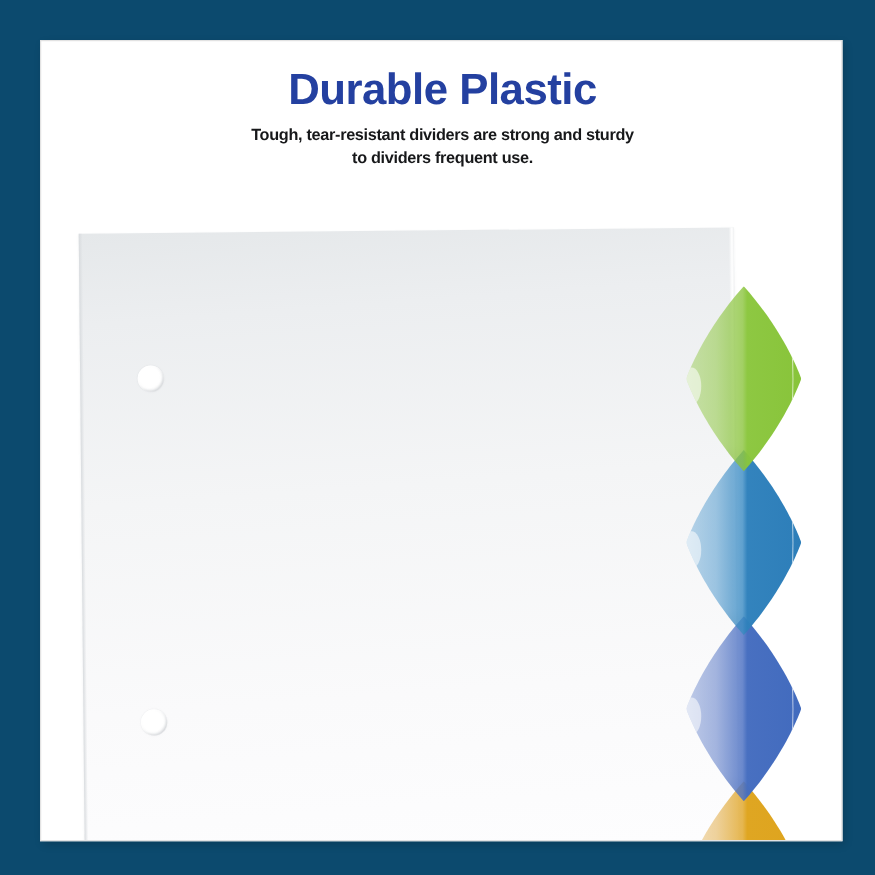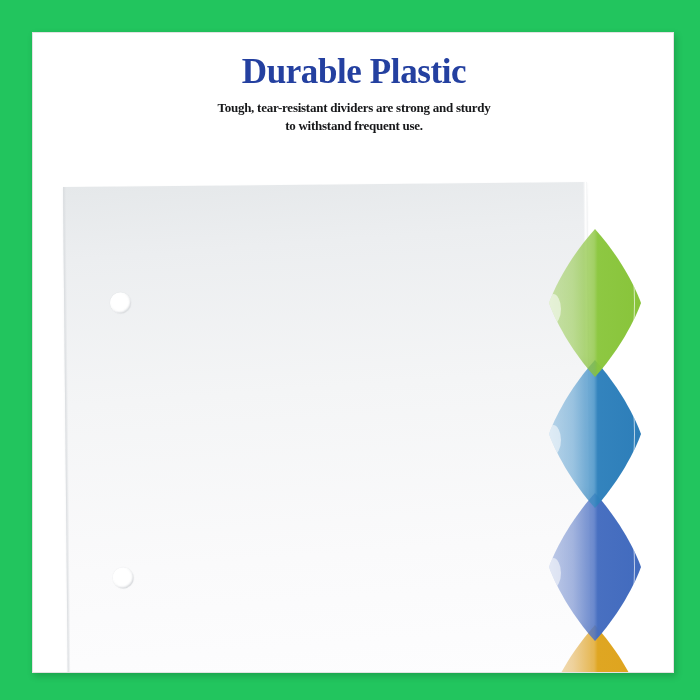--- a/index.html
+++ b/index.html
@@ -7,22 +7,21 @@
   html,body{
     width:700px; height:700px;
     background:#ffffff;
     font-family:"Liberation Sans", sans-serif;
     overflow:hidden;
   }
 
   #stage{
     position:relative;
     width:700px; height:700px;
-    background:#22c55e;
-    font-family:Liberation Serif, serif;
+    background:#0c4a6e;
   }
 
   
   .card{
     position:absolute;
     left:32px; top:32px;
     width:642px; height:641px;
     background:#ffffff;
     border:1px solid #e2e2e2;
     box-shadow:2px 3px 7px rgba(0,0,0,0.18);
@@ -202,21 +201,21 @@
 <body>
 
 <div id="stage">
 
   <div class="card">
 
     <div class="copy">
       <div class="headline">Durable Plastic</div>
       <div class="subcopy">
         <span>Tough, tear-resistant dividers are strong and sturdy</span>
-        <span class="l2">to withstand frequent use.</span>
+        <span class="l2">to dividers frequent use.</span>
       </div>
     </div>
 
     <div class="sheet-wrap">
 
       <div class="sheet">
         <div class="sheet-edge-l"></div>
         <div class="sheet-edge-r"></div>
         <div class="hole h1"></div>
         <div class="hole h2"></div>

